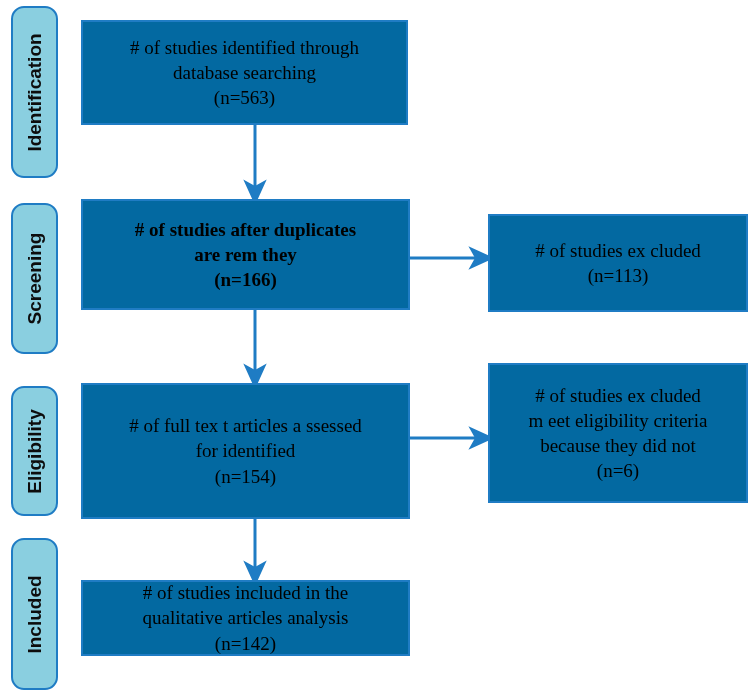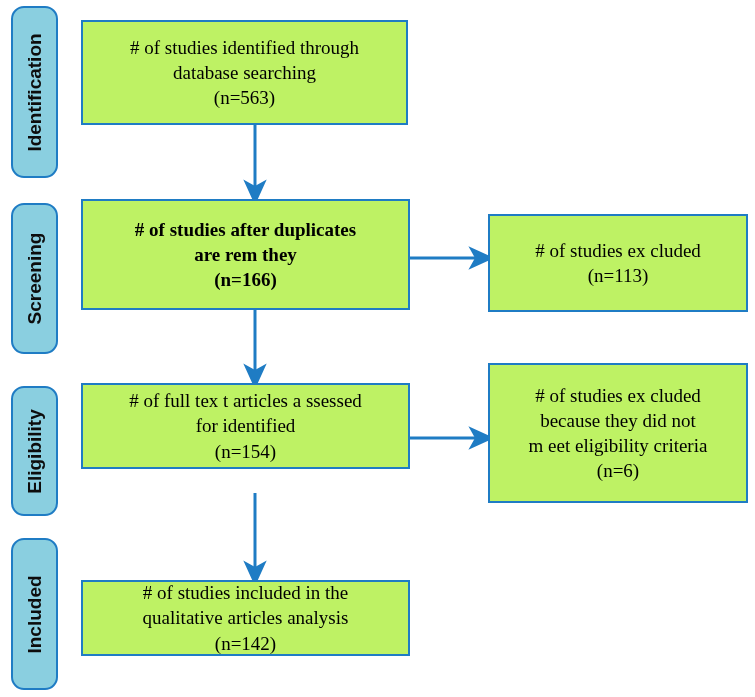--- a/index.html
+++ b/index.html
@@ -44,38 +44,38 @@
   }
 
   #tab-identification { top: 6px;   height: 172px; }
   #tab-screening      { top: 203px; height: 151px; }
   #tab-eligibility    { top: 386px; height: 130px; }
   #tab-included       { top: 538px; height: 152px; }
 
   
   .flow-box {
     position: absolute;
-    background: #bef264;
+    background: #0369a1;
     border: 2px solid #1F7CC4;
     box-sizing: border-box;
     display: flex;
     flex-direction: column;
     align-items: center;
     justify-content: center;
     text-align: center;
     color: #000000;
     font-size: 19px;
     line-height: 1.32;
     padding: 4px 8px;
   }
   .flow-box .line { display: block; white-space: nowrap; }
 
   #box-identified { left: 81px;  top: 20px;  width: 327px; height: 105px; }
   #box-duplicates { left: 81px;  top: 199px; width: 329px; height: 111px; font-weight: bold; }
-  #box-fulltext   { left: 81px;  top: 383px; width: 329px; height: 86px; }
+  #box-fulltext   { left: 81px;  top: 383px; width: 329px; height: 136px; }
   #box-included   { left: 81px;  top: 580px; width: 329px; height: 76px; }
 
   #box-excluded-screening { left: 488px; top: 214px; width: 260px; height: 98px; }
   #box-excluded-eligibility { left: 488px; top: 363px; width: 260px; height: 140px; }
 
   
   .connector {
     position: absolute;
     pointer-events: none;
   }
@@ -143,18 +143,18 @@
     <span class="line">(n=142)</span>
   </div>
 
   <div class="flow-box" id="box-excluded-screening">
     <span class="line"># of studies ex cluded</span>
     <span class="line">(n=113)</span>
   </div>
 
   <div class="flow-box" id="box-excluded-eligibility">
     <span class="line"># of studies ex cluded</span>
+    <span class="line">m eet eligibility  criteria</span>
     <span class="line">because they did not</span>
-    <span class="line">m eet eligibility  criteria</span>
     <span class="line">(n=6)</span>
   </div>
 
 </div>
 
 </body></html>

